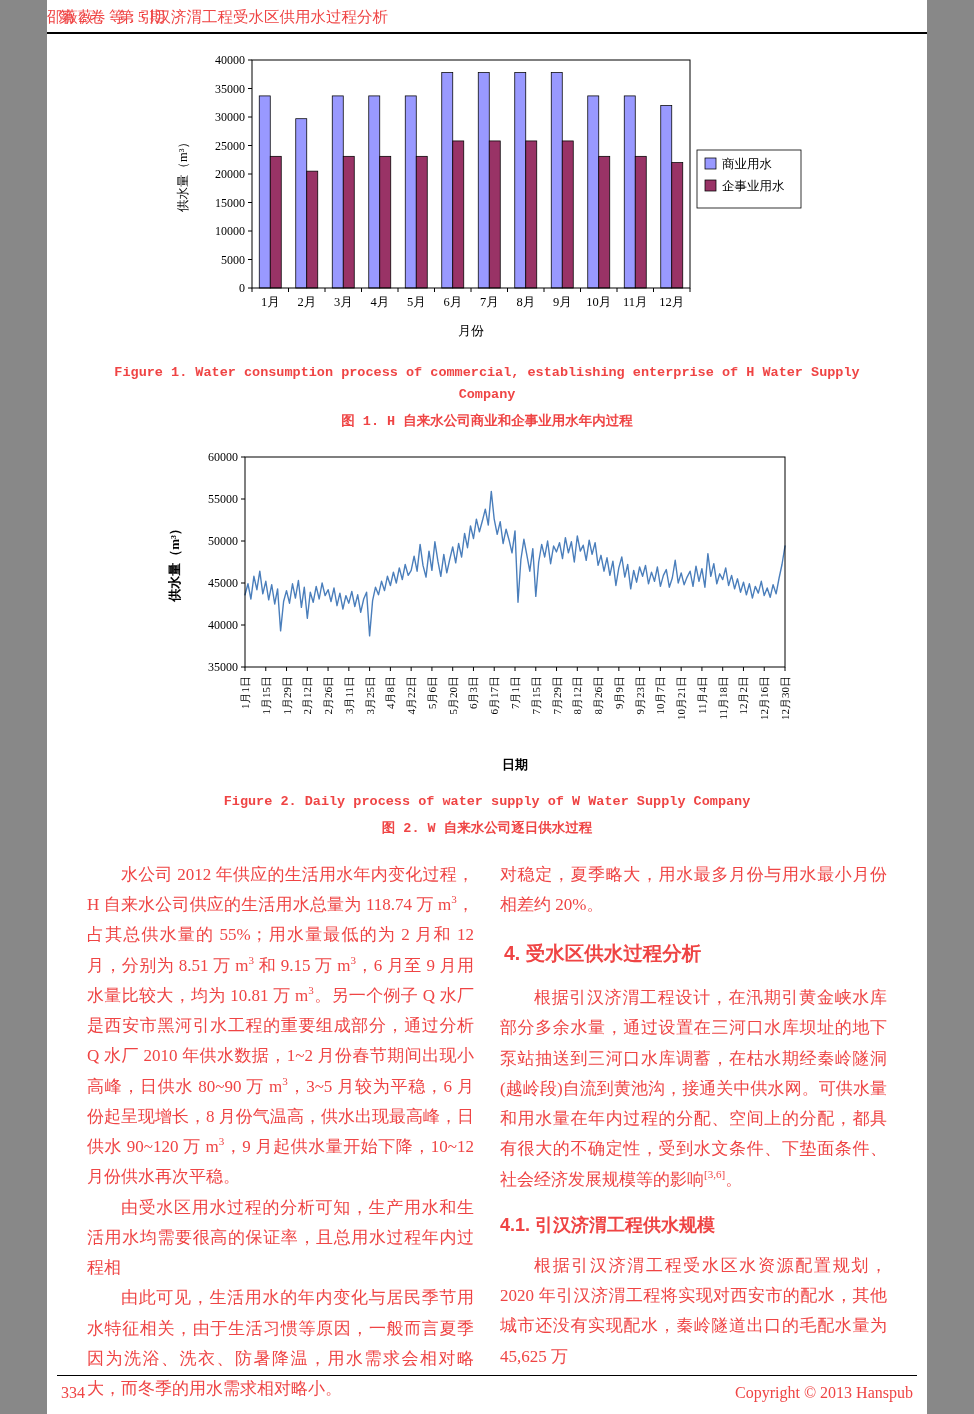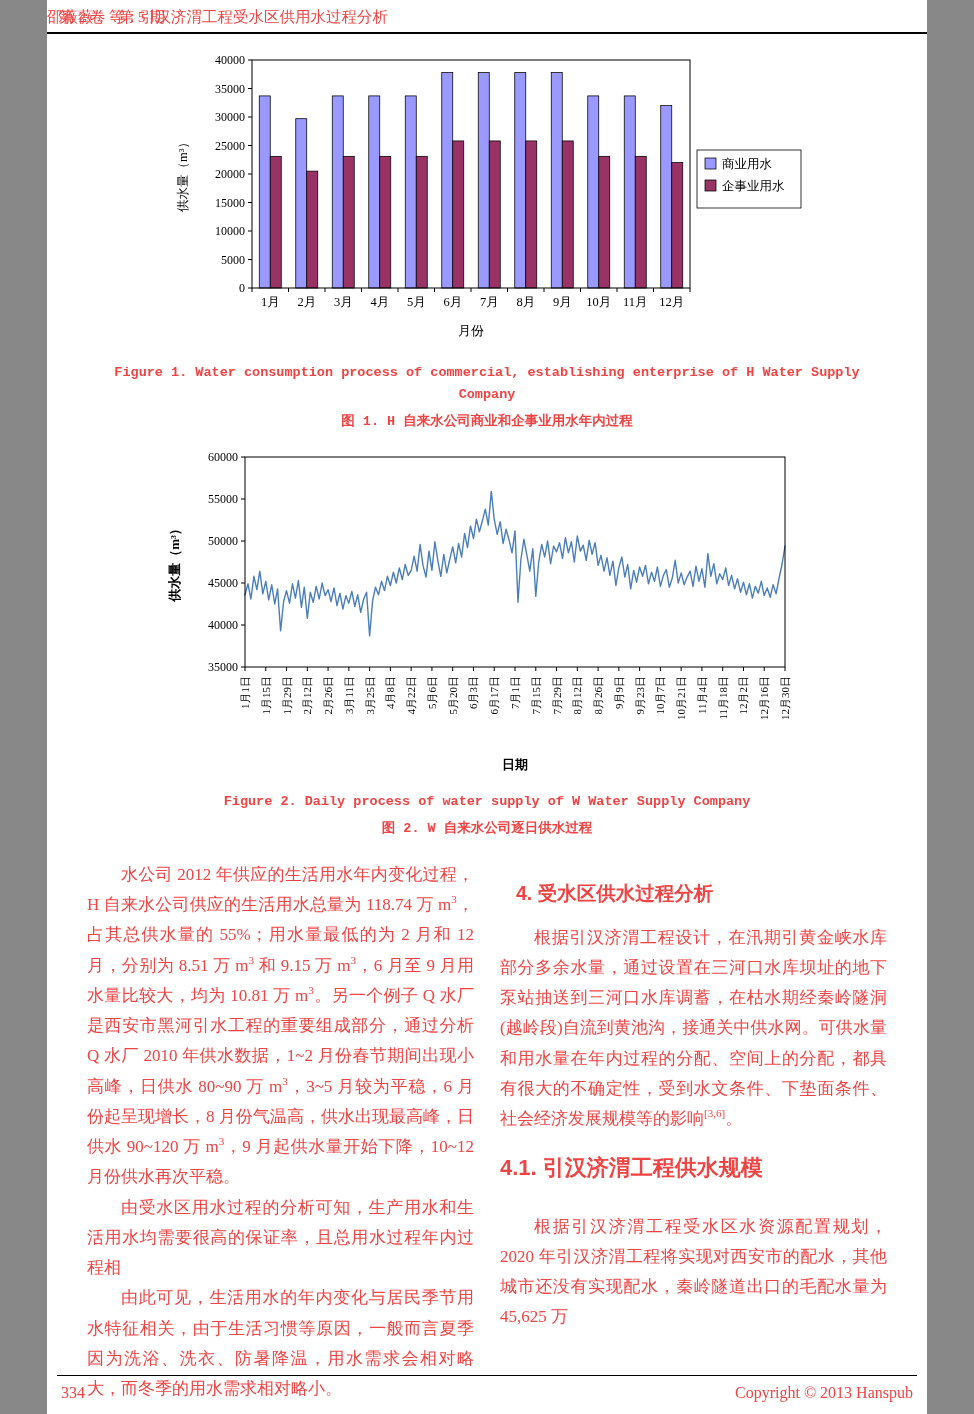--- a/index.html
+++ b/index.html
@@ -12,22 +12,22 @@
   .header .jtitle{position:absolute;left:0;right:0;top:7px;text-align:left;font-size:15.5px;}
   .figure{text-align:center;margin-top:14px;}
   .figure svg{display:inline-block;}
   svg text{font-family:"Liberation Serif","DejaVu Serif",serif;fill:#000;}
   .caption{ text-align:center;font-weight:bold;font-size:13.5px;line-height:1.6;margin:6px 60px 0;font-family:Liberation Mono, monospace;}
   .columns{display:flex;gap:26px;padding:0 40px;margin-top:20px;}
   .col{width:434px;font-size:17px;line-height:1.78;text-align:justify;}
   .para{margin:0;font-family:Liberation Serif, serif;}
   .para.indent{text-indent:2em;}
   sup{font-size:0.65em;line-height:0;}
-  .sec-heading{font-weight:bold;font-size:19.5px;margin:16px 16px 12px;font-family:"Liberation Sans","DejaVu Sans",sans-serif;}
-  .sec-heading.sub{font-size:22px;margin:14px 0 24px;}
+  .sec-heading{font-weight:bold;font-size:19.5px;margin:16px 4px 12px;font-family:"Liberation Sans","DejaVu Sans",sans-serif;}
+  .sec-heading.sub{font-size:18px;margin:14px 0 10px;}
   .footer{
     position:absolute;left:0;right:0;bottom:12px;margin:0 10px;
     border-top:1.5px solid #000;display:flex;justify-content:space-between;
     padding:8px 4px 0;font-size:16px;gap:46px;
   }
 </style>
 </head>
 <body>
 
 <div class="page">
@@ -196,20 +196,21 @@
   <div class="caption">Figure 2. Daily process of water supply of W Water Supply Company</div>
   <div class="caption">图 2. W 自来水公司逐日供水过程</div>
 
   <div class="columns">
     <div class="col" id="col-left">
         <p class="para indent"><span>水公司 2012 年供应的生活用水年内变化过程，H 自来水公司供应的生活用水总量为 118.74 万 m</span><sup>3</sup><span>，占其总供水量的 55%；用水量最低的为 2 月和 12 月，分别为 8.51 万 m</span><sup>3</sup><span> 和 9.15 万 m</span><sup>3</sup><span>，6 月至 9 月用水量比较大，均为 10.81 万 m</span><sup>3</sup><span>。另一个例子 Q 水厂是西安市黑河引水工程的重要组成部分，通过分析 Q 水厂 2010 年供水数据，1~2 月份春节期间出现小高峰，日供水 80~90 万 m</span><sup>3</sup><span>，3~5 月较为平稳，6 月份起呈现增长，8 月份气温高，供水出现最高峰，日供水 90~120 万 m</span><sup>3</sup><span>，9 月起供水量开始下降，10~12 月份供水再次平稳。</span></p>
         <p class="para indent"><span>由受水区用水过程的分析可知，生产用水和生活用水均需要很高的保证率，且总用水过程年内过程相</span></p>
         <p class="para indent"><span>由此可见，生活用水的年内变化与居民季节用水特征相关，由于生活习惯等原因，一般而言夏季因为洗浴、洗衣、防暑降温，用水需求会相对略大，而冬季的用水需求相对略小。</span></p>
       </div>
     <div class="col" id="col-right">
+        <p class="para"><span>对稳定，夏季略大，用水最多月份与用水最小月份相差约 20%。</span></p>
         <div class="sec-heading">4. 受水区供水过程分析</div>
         <p class="para indent"><span>根据引汉济渭工程设计，在汛期引黄金峡水库部分多余水量，通过设置在三河口水库坝址的地下泵站抽送到三河口水库调蓄，在枯水期经秦岭隧洞(越岭段)自流到黄池沟，接通关中供水网。可供水量和用水量在年内过程的分配、空间上的分配，都具有很大的不确定性，受到水文条件、下垫面条件、社会经济发展规模等的影响</span><sup>[3,6]</sup><span>。</span></p>
         <div class="sec-heading sub">4.1. 引汉济渭工程供水规模</div>
         <p class="para indent"><span>根据引汉济渭工程受水区水资源配置规划，2020 年引汉济渭工程将实现对西安市的配水，其他城市还没有实现配水，秦岭隧道出口的毛配水量为 45,625 万</span></p>
       </div>
   </div>
 
   <div class="footer">
     <span>334</span>
     <span>Copyright © 2013 Hanspub</span>

